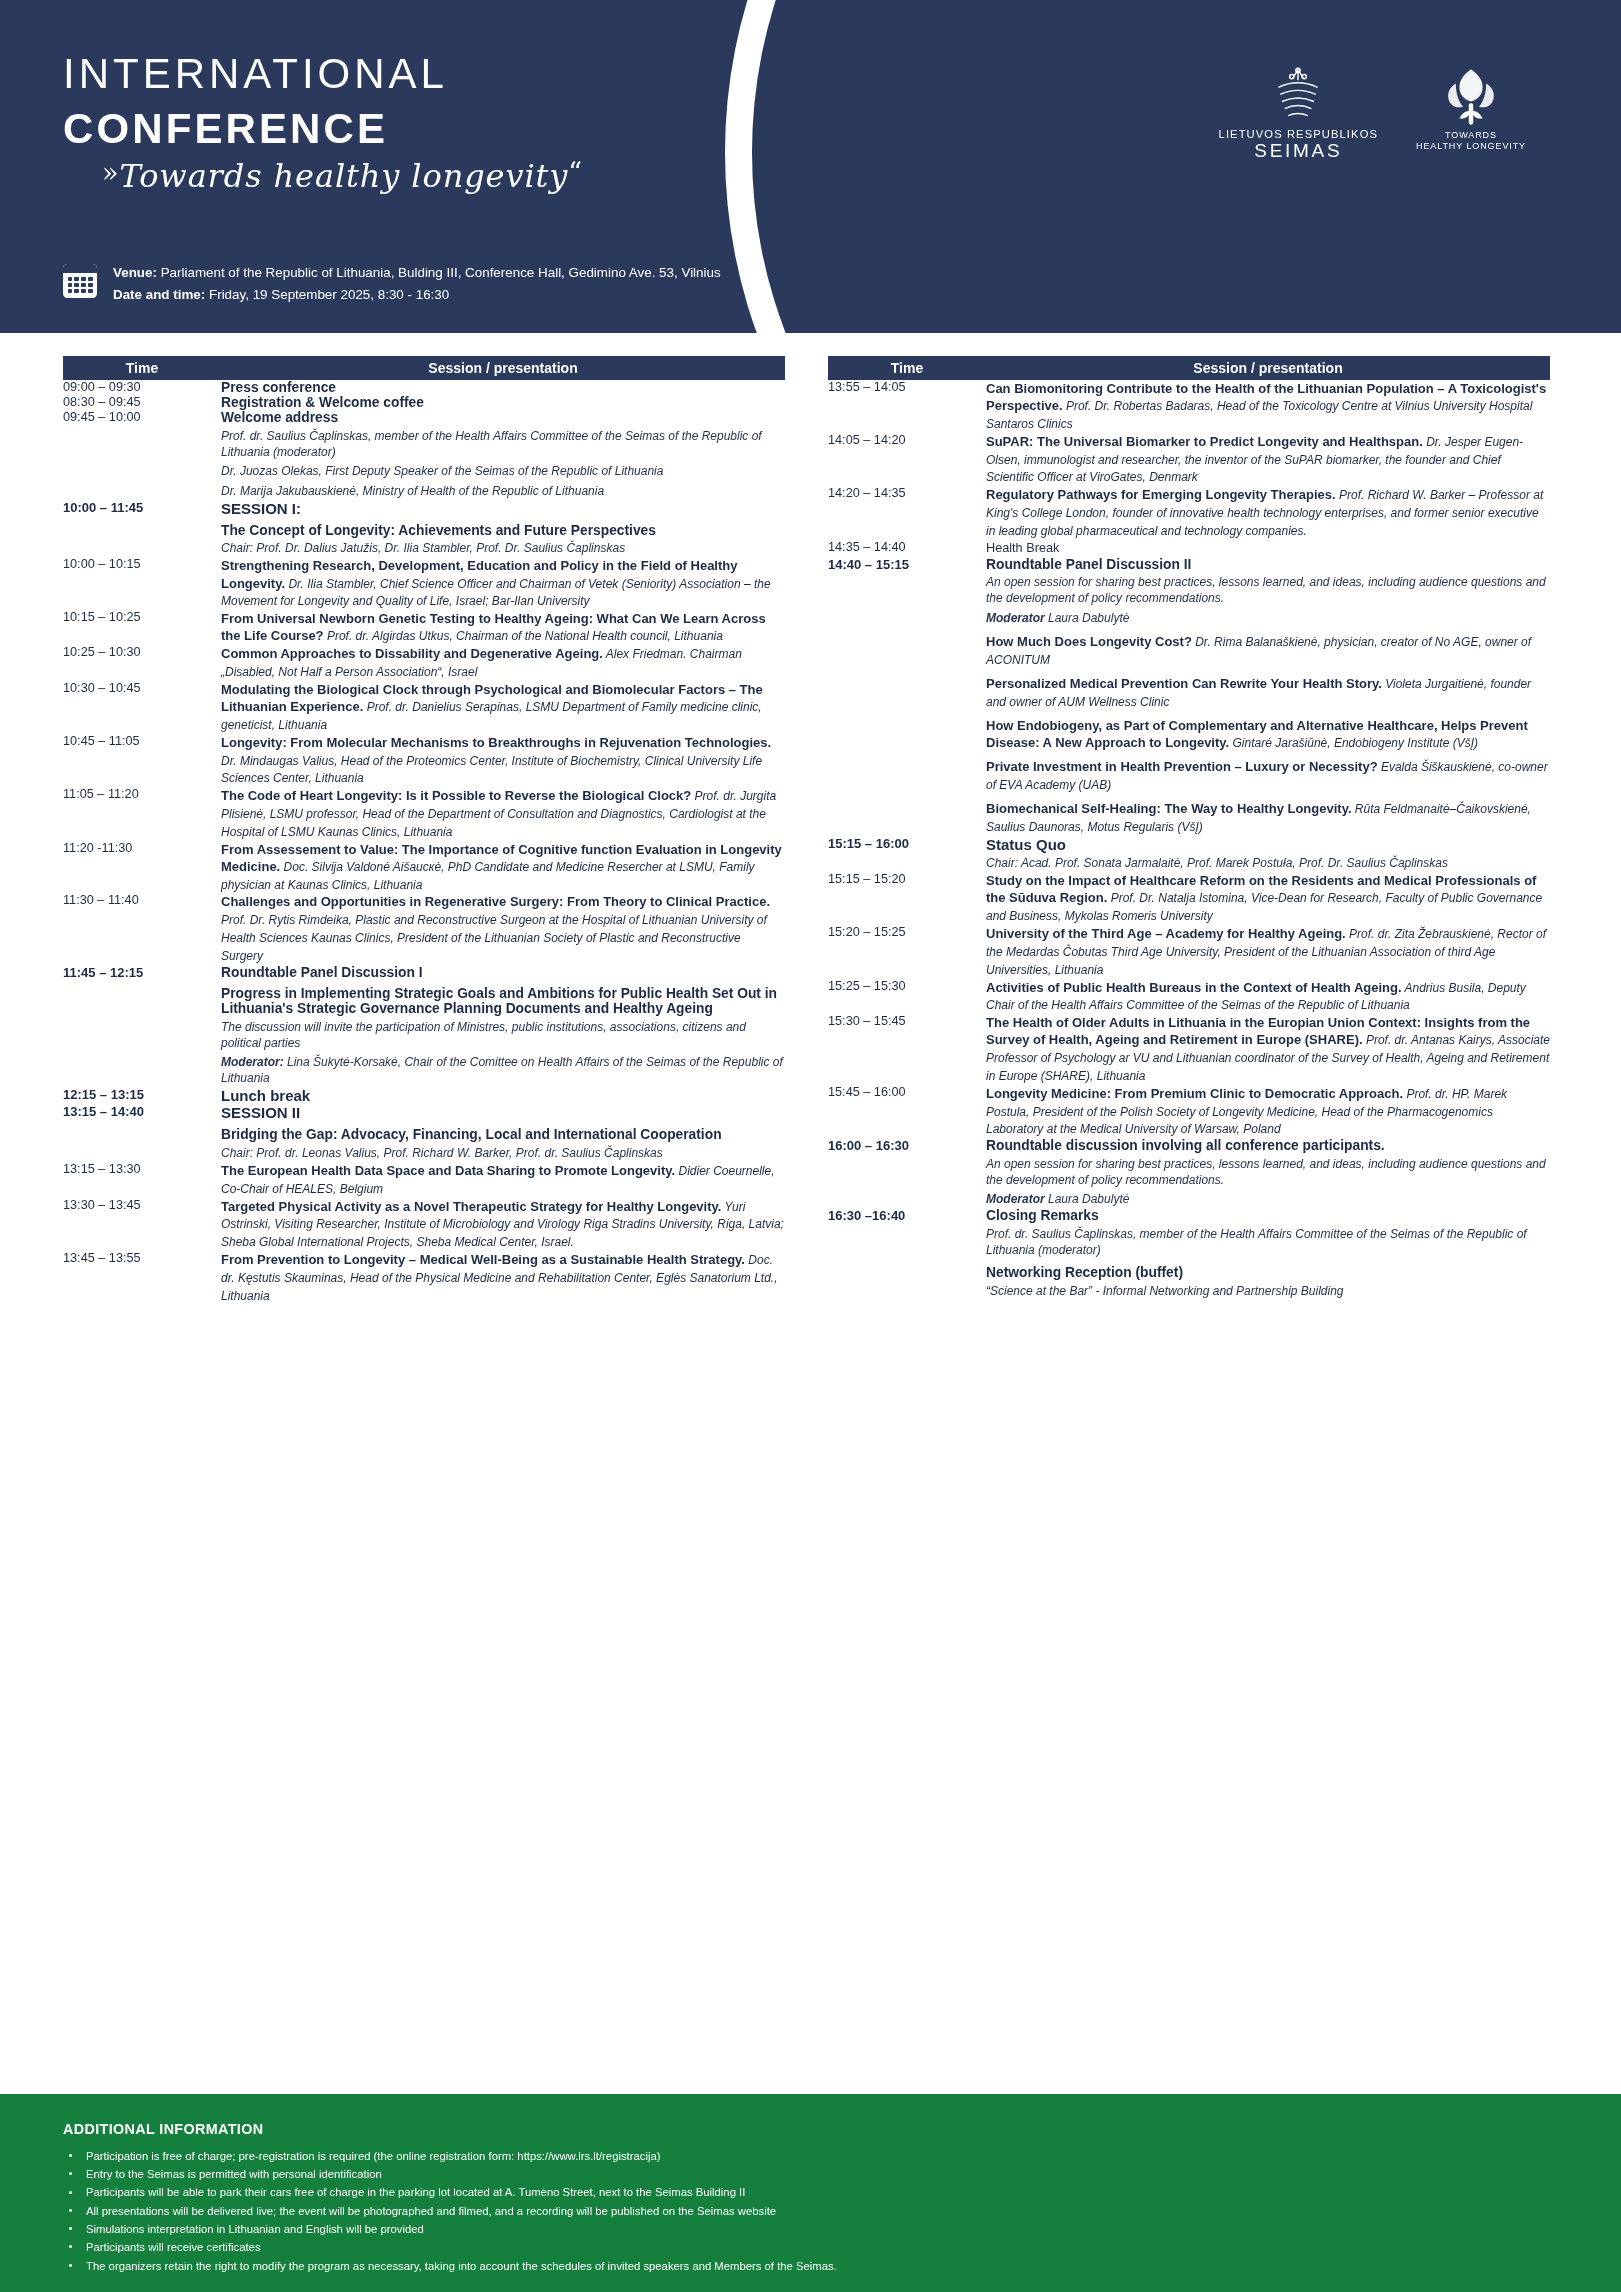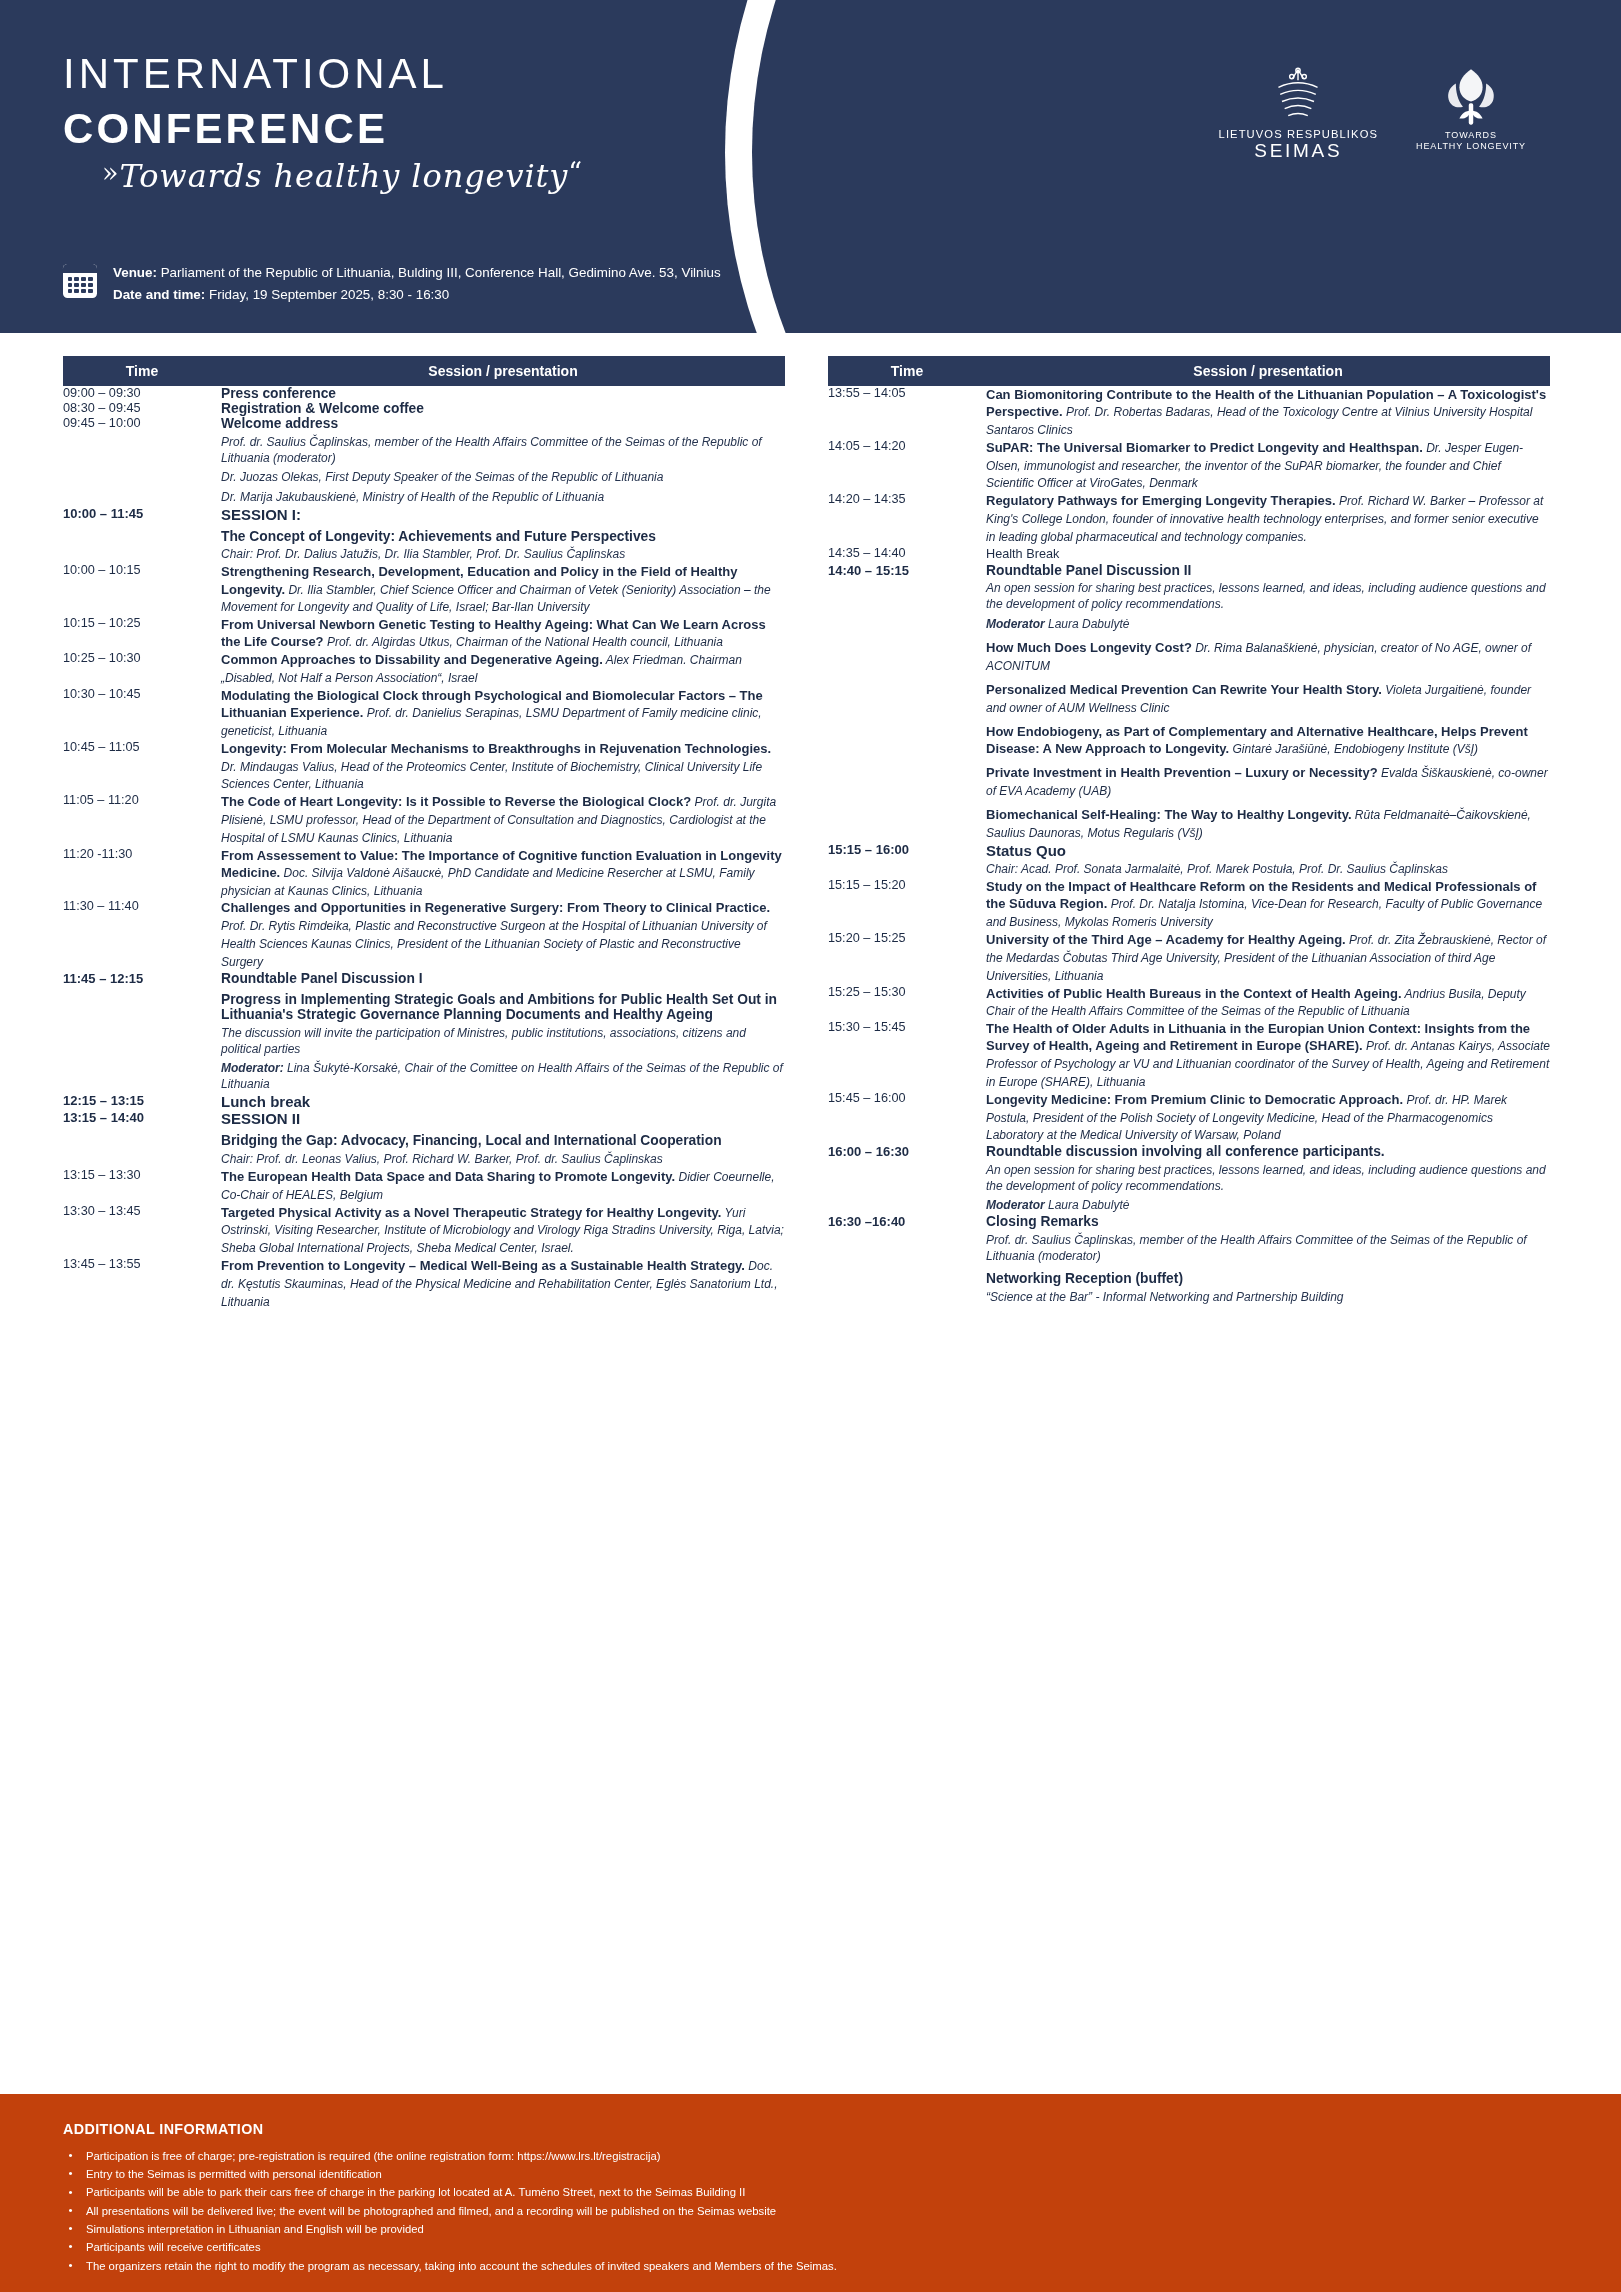--- a/index.html
+++ b/index.html
@@ -83,21 +83,21 @@
   .venue-text b { font-weight:700; }
 
   
   .program {
     position:absolute; top:356px; left:0; right:0;
     display:flex; gap:43px; padding:0 63px;
   }
   .col { width:722px; }
   .thead {
     display:flex; background:#2b3a5c; color:#ffffff;
-    font-size:14px; font-weight:700; height:30px; align-items:center;
+    font-size:14px; font-weight:700; height:24px; align-items:center;
   }
   .thead .th-time { width:158px; text-align:center; }
   .thead .th-sess { flex:1; text-align:center; }
 
   table.rows { width:100%; border-collapse:collapse; }
   table.rows td { vertical-align:top; padding:0; }
   td.time {
     width:158px; font-size:12.7px; color:#1d2b45;
     padding:6.3px 12.5px 0 0; text-align:left; white-space:nowrap;
   }
@@ -111,21 +111,21 @@
   .big { font-size:15px; font-weight:700; }
   .mid { font-size:13.8px; font-weight:700; }
   .bold-time { font-weight:700; font-size:13px; }
   .pad-top { padding-top:11.6px; }
   .mt4 { margin-top:3.6px; }
   .mt7 { margin-top:6.3px; }
 
   
   .footer {
     position:absolute; left:0; right:0; bottom:0; height:199px;
-    background:#c2410c; color:#ffffff; padding:27px 63px 0 63px;
+    background:#15803d; color:#ffffff; padding:27px 63px 0 63px;
   }
   .footer h3 {
     margin:0 0 9.9px 0; font-size:14.3px; font-weight:700; letter-spacing:0.4px;
   }
   .footer ul { margin:0; padding:0; list-style:none; }
   .footer li {
     font-size:11.3px; line-height:1.62; position:relative; padding-left:23px;
   }
   .footer li:before {
     content:"\2022"; position:absolute; left:5.4px; top:-0.9px; font-size:11.6px;

